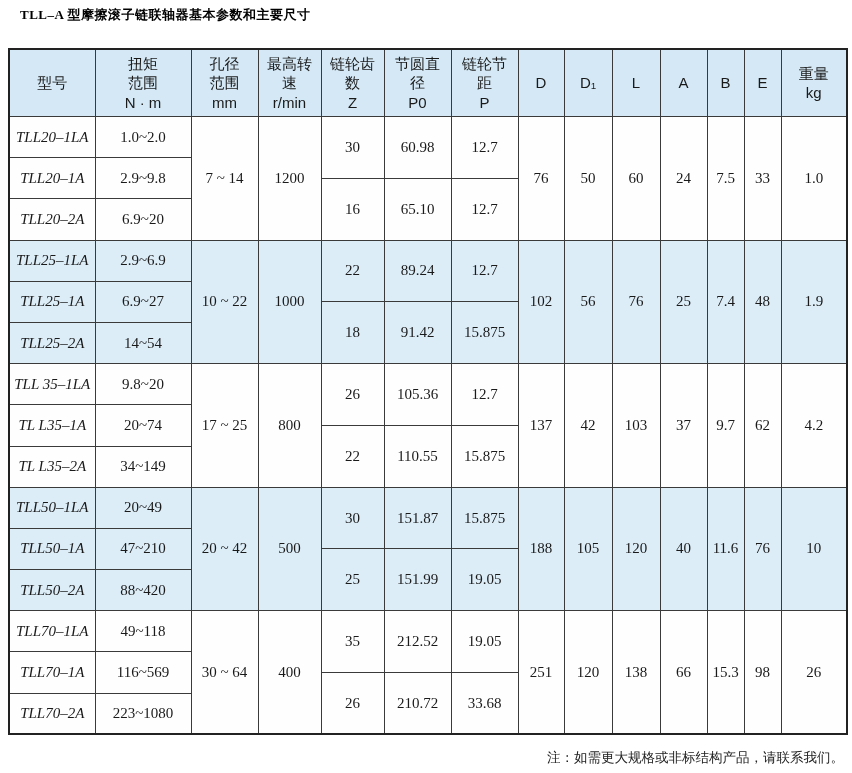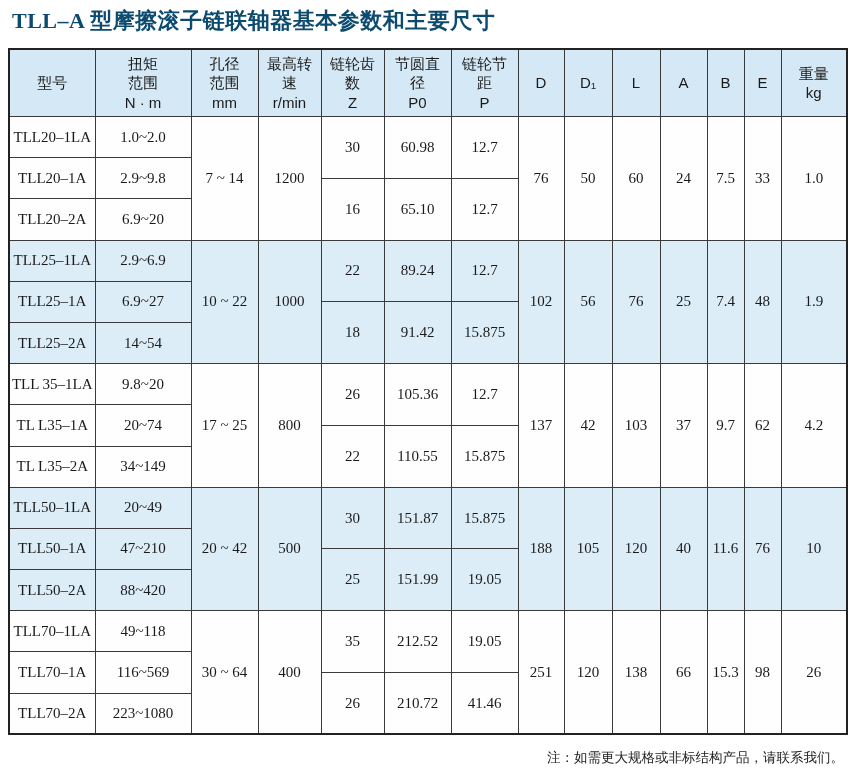--- a/index.html
+++ b/index.html
@@ -5,24 +5,24 @@
   html, body {
     margin: 0; padding: 0;
     width: 852px; height: 773px;
     background: #ffffff;
     font-family: "Liberation Serif", "DejaVu Serif", serif;
     position: relative;
     overflow: hidden;
   }
   .page-title {
     position: absolute;
-    left: 12px; top: 6px;
-    font-size: 22px;
+    left: 20px; top: 6px;
+    font-size: 13px;
     font-weight: bold;
-    color: #0c4a6e;
+    color: #000000;
     letter-spacing: 0.5px;
     font-family: "Liberation Serif", "DejaVu Serif", serif;
     white-space: nowrap;
   }
   table.spec {
     position: absolute;
     left: 8px; top: 48px;
     width: 838px;
     border-collapse: collapse;
     table-layout: fixed;
@@ -46,20 +46,21 @@
     white-space: pre-line;
   }
   table.spec tbody tr { height: 20.6px; }
   table.spec tbody td { font-size: 15px; background: #fefefe; }
   table.spec tbody tr.shaded td { background: #dcedf8; }
   td.model-cell {
     text-align: left;
     padding-left: 7px;
     font-size: 14.5px;
     white-space: nowrap;
+    font-style: italic;
   }
   td.torque-cell {
     text-align: left;
     padding-left: 16px;
     white-space: nowrap;
     margin-top: 12px;
   }
   .footnote {
     position: absolute;
     right: 8px; top: 749px;
@@ -265,21 +266,21 @@
         <td rowspan="6">26</td>
       </tr>
       <tr></tr>
       <tr>
         <td rowspan="2" class="model-cell">TLL70–1A</td>
         <td rowspan="2" class="torque-cell">116~569</td>
       </tr>
       <tr>
         <td rowspan="3">26</td>
         <td rowspan="3">210.72</td>
-        <td rowspan="3">41.46</td>
+        <td rowspan="3">33.68</td>
       </tr>
       <tr>
         <td rowspan="2" class="model-cell">TLL70–2A</td>
         <td rowspan="2" class="torque-cell">223~1080</td>
       </tr>
       <tr></tr>
     </tbody>
 </table>
 
 <div class="footnote">注：如需更大规格或非标结构产品，请联系我们。</div>

